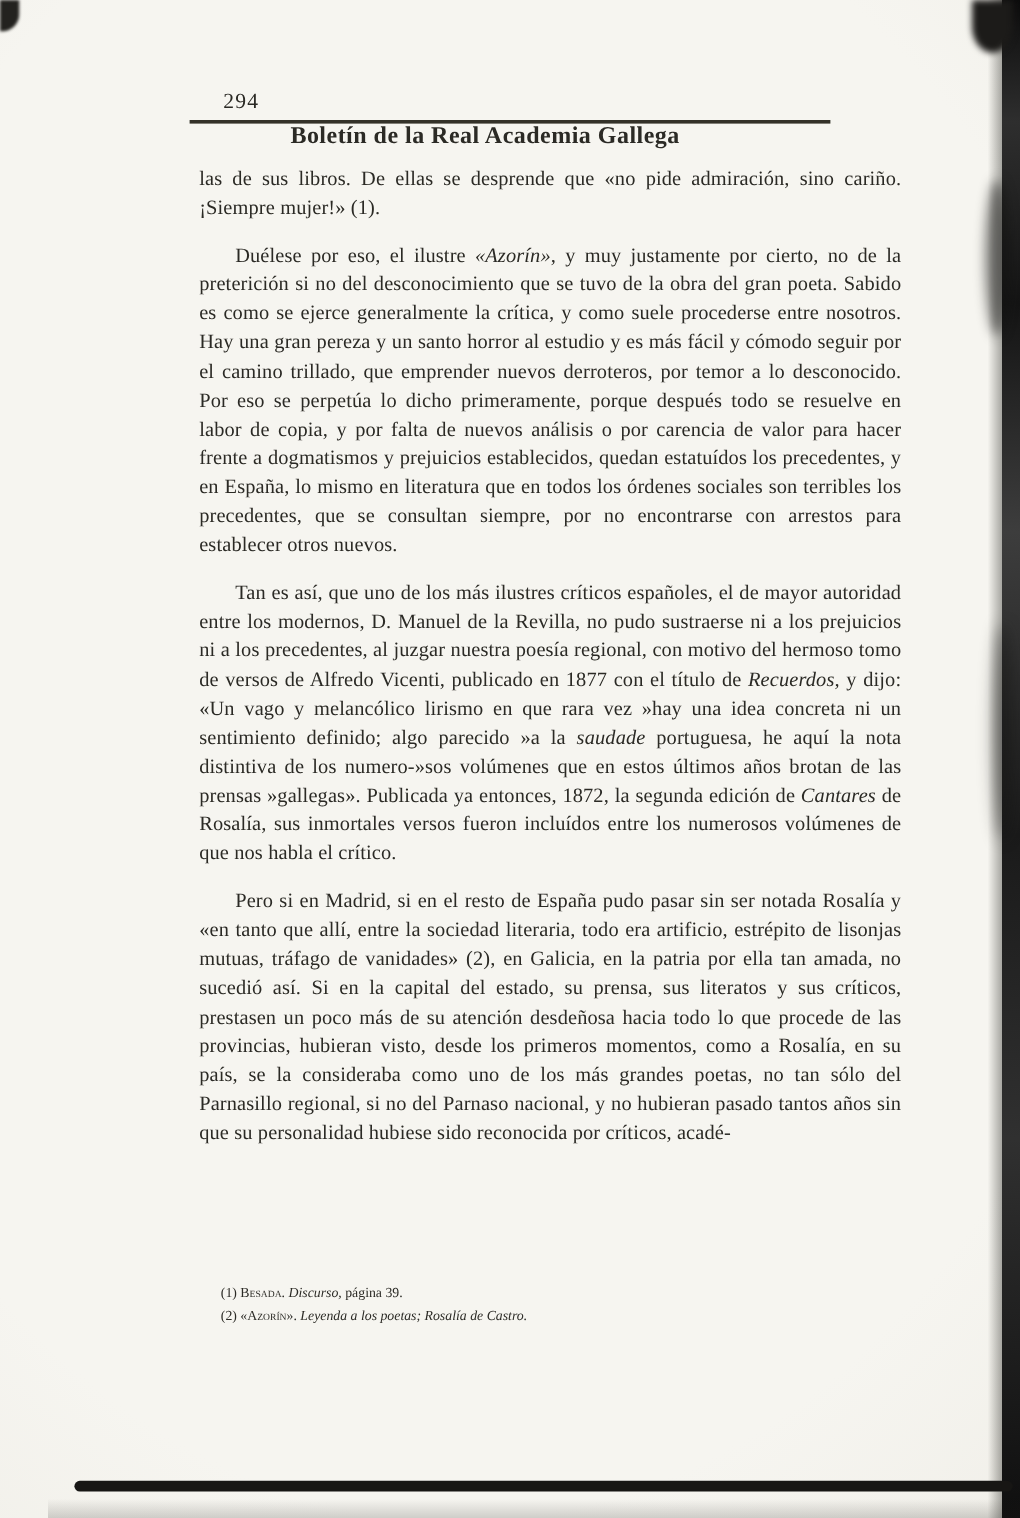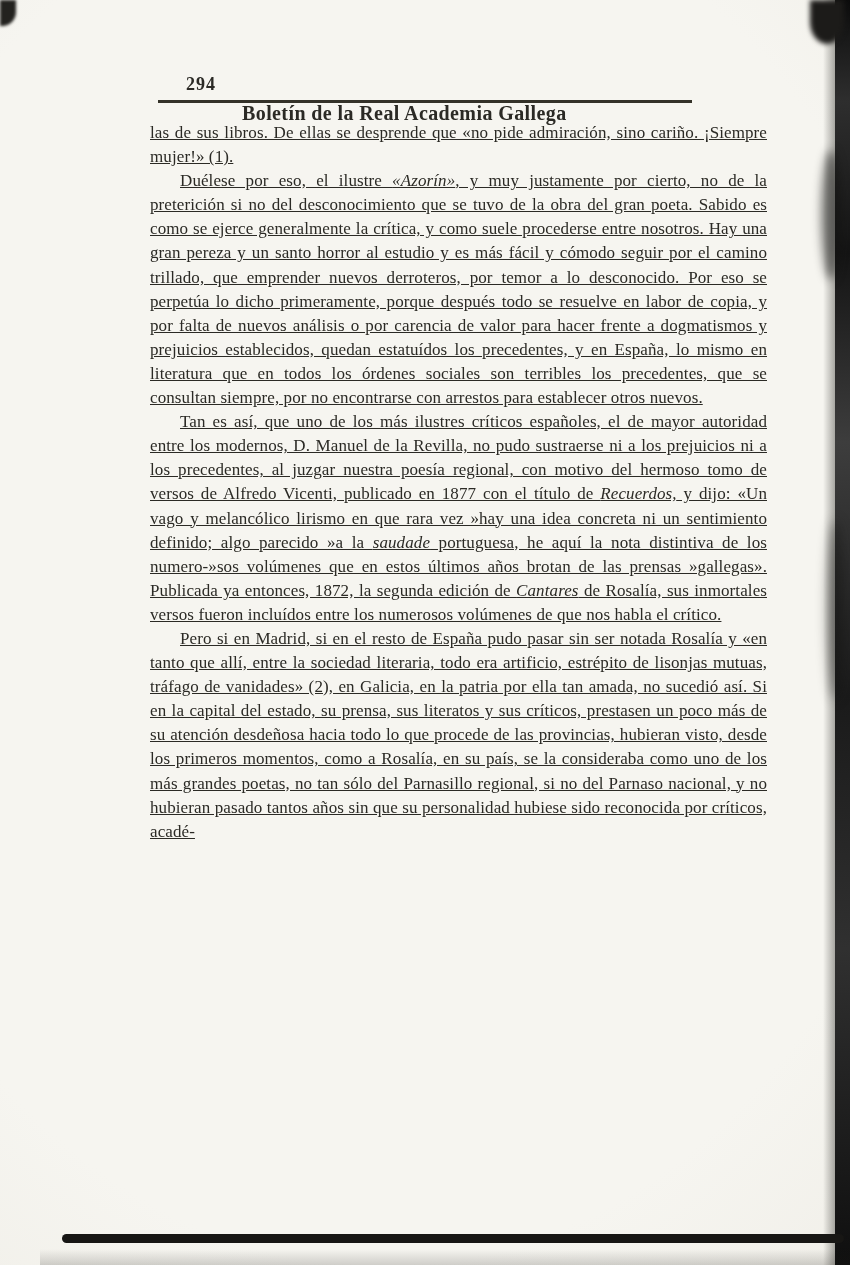--- a/index.html
+++ b/index.html
@@ -9,38 +9,38 @@
     height: 1265px;
     overflow: hidden;
     background: radial-gradient(ellipse 120% 100% at 45% 45%, #f6f5f0 55%, #edebe4 85%, #e2e0d8 100%);
     font-family: "Liberation Serif", "DejaVu Serif", serif;
     color: #2b2a25;
   }
 
   
   .header-num {
     position: absolute; left: 186px; top: 74px;
-    font-size: 18px; font-weight: bold; letter-spacing: 1px;
+    font-size: 18px; font-weight: normal; letter-spacing: 1px;
   }
   .header-title {
     position: absolute; left: 242px; top: 70px;
     font-size: 20px; font-weight: bold; letter-spacing: 0.4px; margin-top: 32px;
   }
   .header-rule {
     position: absolute; left: 158px; top: 100px;
     width: 534px; height: 3px; background: #343229;
   }
 
   
   .textblock {
     position: absolute; left: 150px; top: 121px; width: 617px;
     font-size: 17px; line-height: 24.1px;
     text-align: justify; letter-spacing: 0.1px;
   }
-  .textblock p { margin: 0; text-indent: 30px; text-decoration: underline; }
+  .textblock p { margin: 16px; text-indent: 30px; }
   .textblock p.first { text-indent: 0; }
 
   
   .footnotes {
     position: absolute; left: 184px; top: 1069px; width: 545px;
     font-size: 11.5px; line-height: 19px; text-align: left;
   }
   .footnotes p { margin: 0; }
 
   .it { font-style: italic; }
@@ -93,20 +93,24 @@
 
   <div class="header-rule"></div>
 
   <div class="textblock">
     <p class="first"><span>las de sus libros. De ellas se desprende que «no pide admiración, sino cariño. ¡Siempre mujer!» (1).</span></p>
     <p><span>Duélese por eso, el ilustre </span><span class="it">«Azorín»</span><span>, y muy justamente por cierto, no de la preterición si no del desconocimiento que se tuvo de la obra del gran poeta. Sabido es como se ejerce generalmente la crítica, y como suele procederse entre nosotros. Hay una gran pereza y un santo horror al estudio y es más fácil y cómodo seguir por el camino trillado, que emprender nuevos derroteros, por temor a lo desconocido. Por eso se perpetúa lo dicho primeramente, porque después todo se resuelve en labor de copia, y por falta de nuevos análisis o por carencia de valor para hacer frente a dogmatismos y prejuicios establecidos, quedan estatuídos los precedentes, y en España, lo mismo en literatura que en todos los órdenes sociales son terribles los precedentes, que se consultan siempre, por no encontrarse con arrestos para establecer otros nuevos.</span></p>
     <p><span>Tan es así, que uno de los más ilustres críticos españoles, el de mayor autoridad entre los modernos, D. Manuel de la Revilla, no pudo sustraerse ni a los prejuicios ni a los precedentes, al juzgar nuestra poesía regional, con motivo del hermoso tomo de versos de Alfredo Vicenti, publicado en 1877 con el título de </span><span class="it">Recuerdos,</span><span> y dijo: «Un vago y melancólico lirismo en que rara vez »hay una idea concreta ni un sentimiento definido; algo parecido »a la </span><span class="it">saudade</span><span> portuguesa, he aquí la nota distintiva de los numero-»sos volúmenes que en estos últimos años brotan de las prensas »gallegas». Publicada ya entonces, 1872, la segunda edición de </span><span class="it">Cantares</span><span> de Rosalía, sus inmortales versos fueron incluídos entre los numerosos volúmenes de que nos habla el crítico.</span></p>
     <p><span>Pero si en Madrid, si en el resto de España pudo pasar sin ser notada Rosalía y «en tanto que allí, entre la sociedad literaria, todo era artificio, estrépito de lisonjas mutuas, tráfago de vanidades» (2), en Galicia, en la patria por ella tan amada, no sucedió así. Si en la capital del estado, su prensa, sus literatos y sus críticos, prestasen un poco más de su atención desdeñosa hacia todo lo que procede de las provincias, hubieran visto, desde los primeros momentos, como a Rosalía, en su país, se la consideraba como uno de los más grandes poetas, no tan sólo del Parnasillo regional, si no del Parnaso nacional, y no hubieran pasado tantos años sin que su personalidad hubiese sido reconocida por críticos, acadé-</span></p>
   </div>
 
+  <div class="footnotes">
+    <p><span>(1) </span><span class="sc">Besada.</span><span> </span><span class="it">Discurso,</span><span> página 39.</span></p>
+    <p><span>(2) </span><span class="sc">«Azorín»</span><span>. </span><span class="it">Leyenda a los poetas; Rosalía de Castro.</span></p>
+  </div>
 
   <div class="scan-right-fade"></div>
   <div class="scan-right-edge"></div>
   <div class="scan-blob-a"></div>
   <div class="scan-blob-b"></div>
   <div class="scan-corner-tl"></div>
   <div class="scan-corner-tr"></div>
   <div class="scan-bottom-shadow"></div>
   <div class="scan-bottom-band"></div>
 

